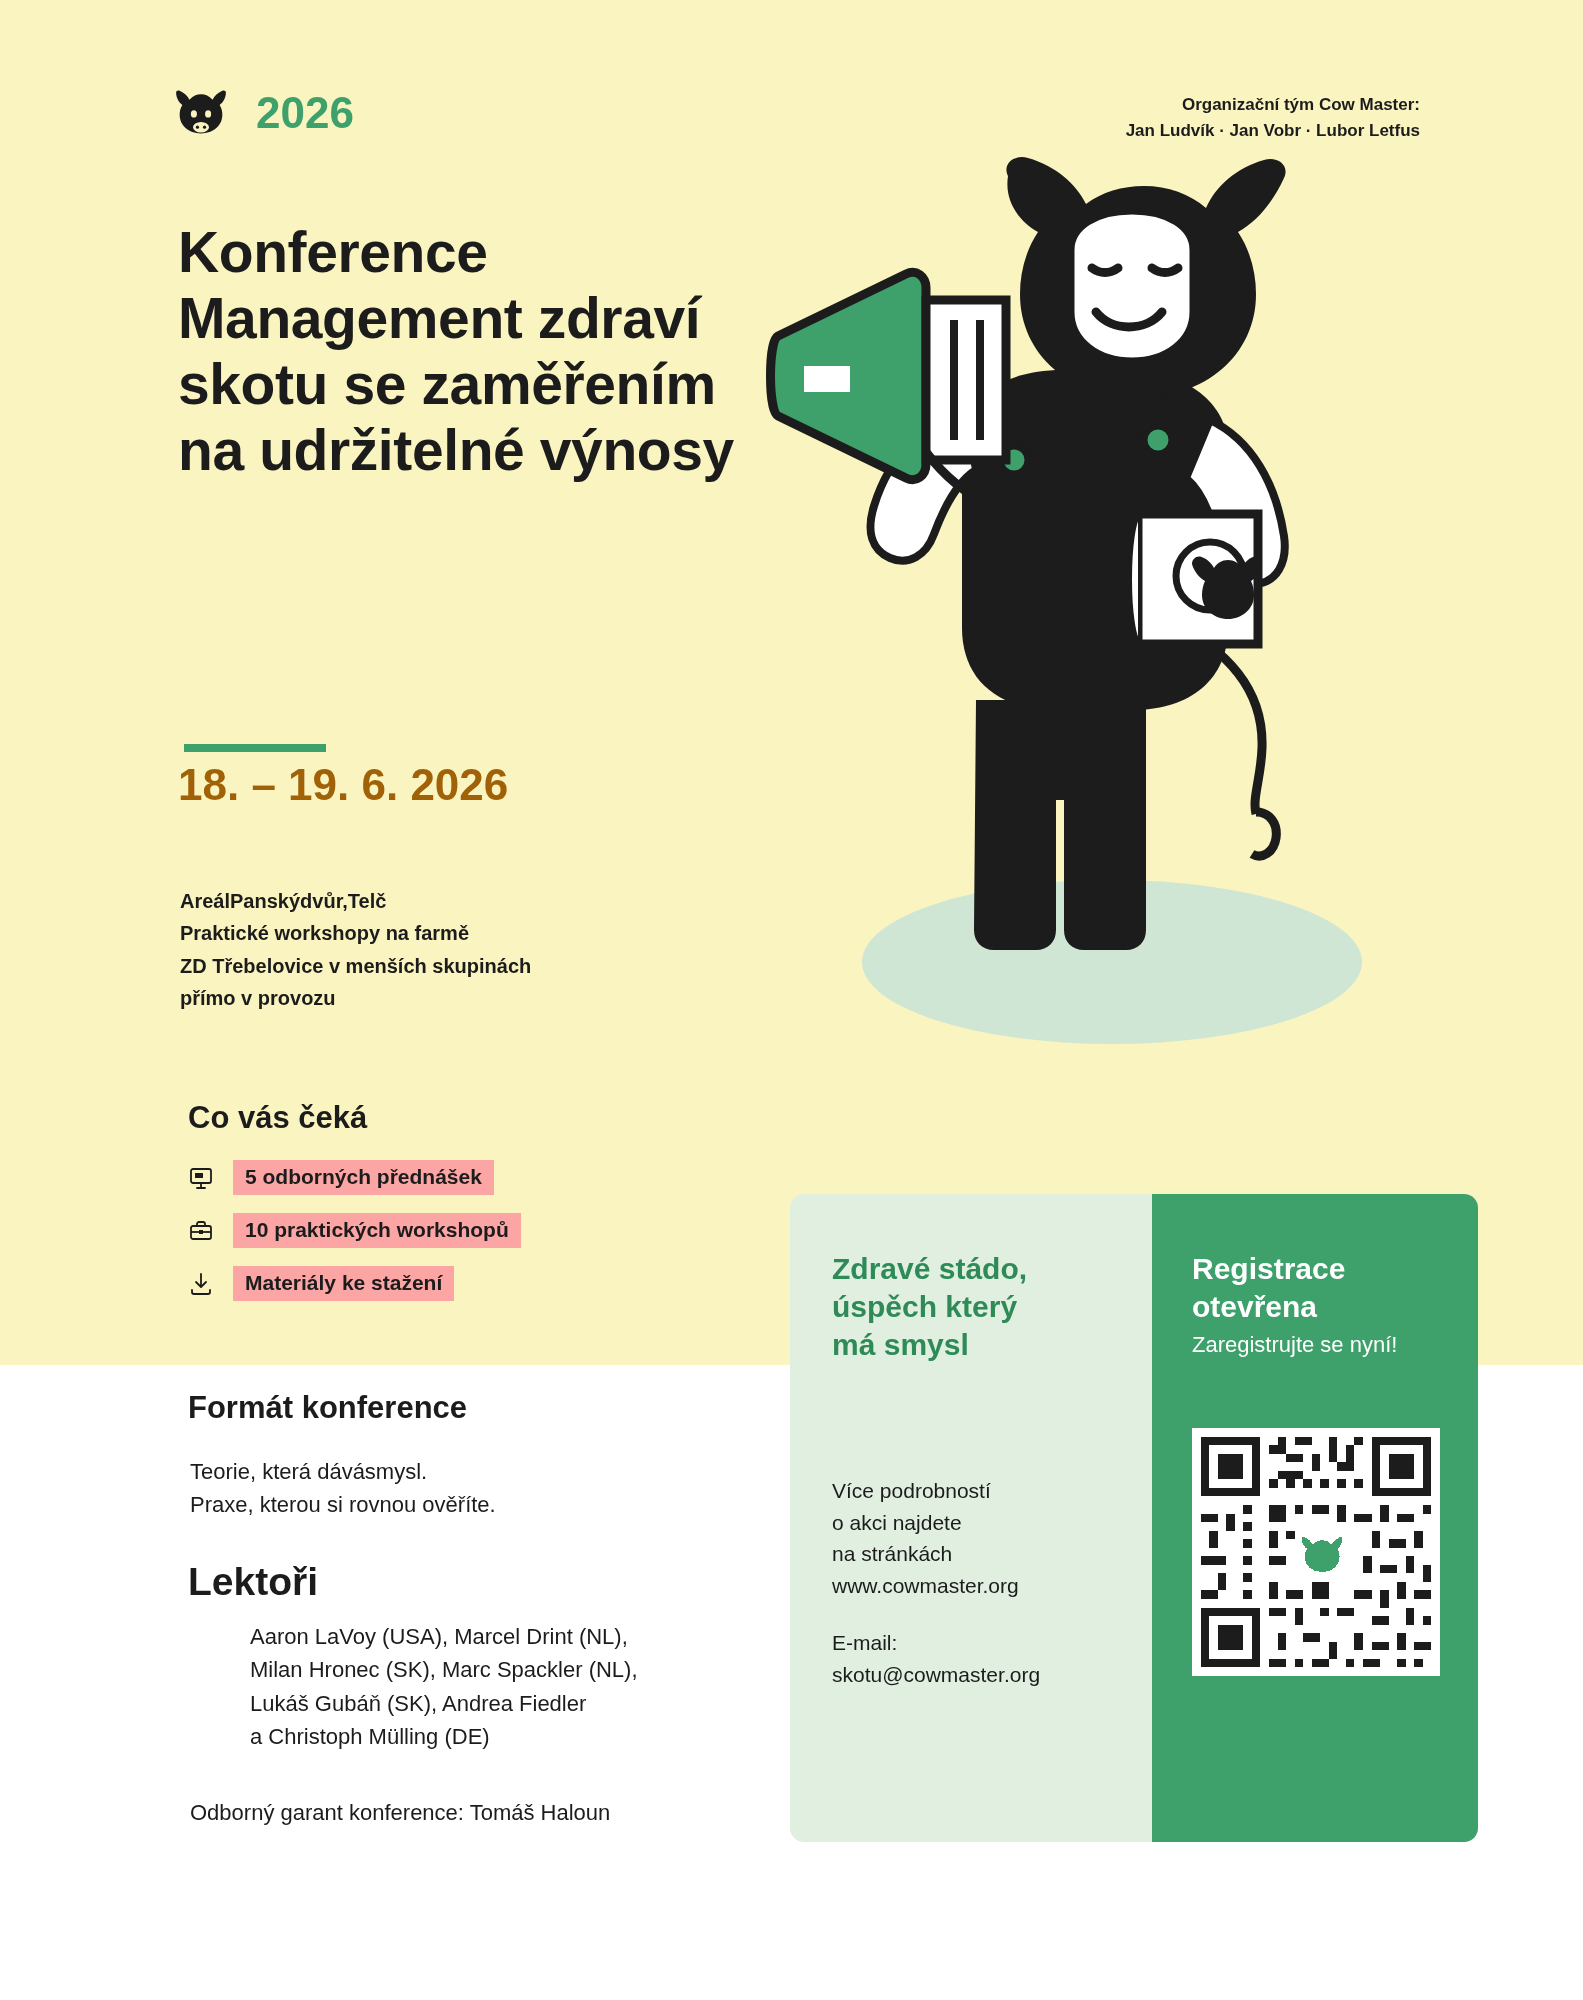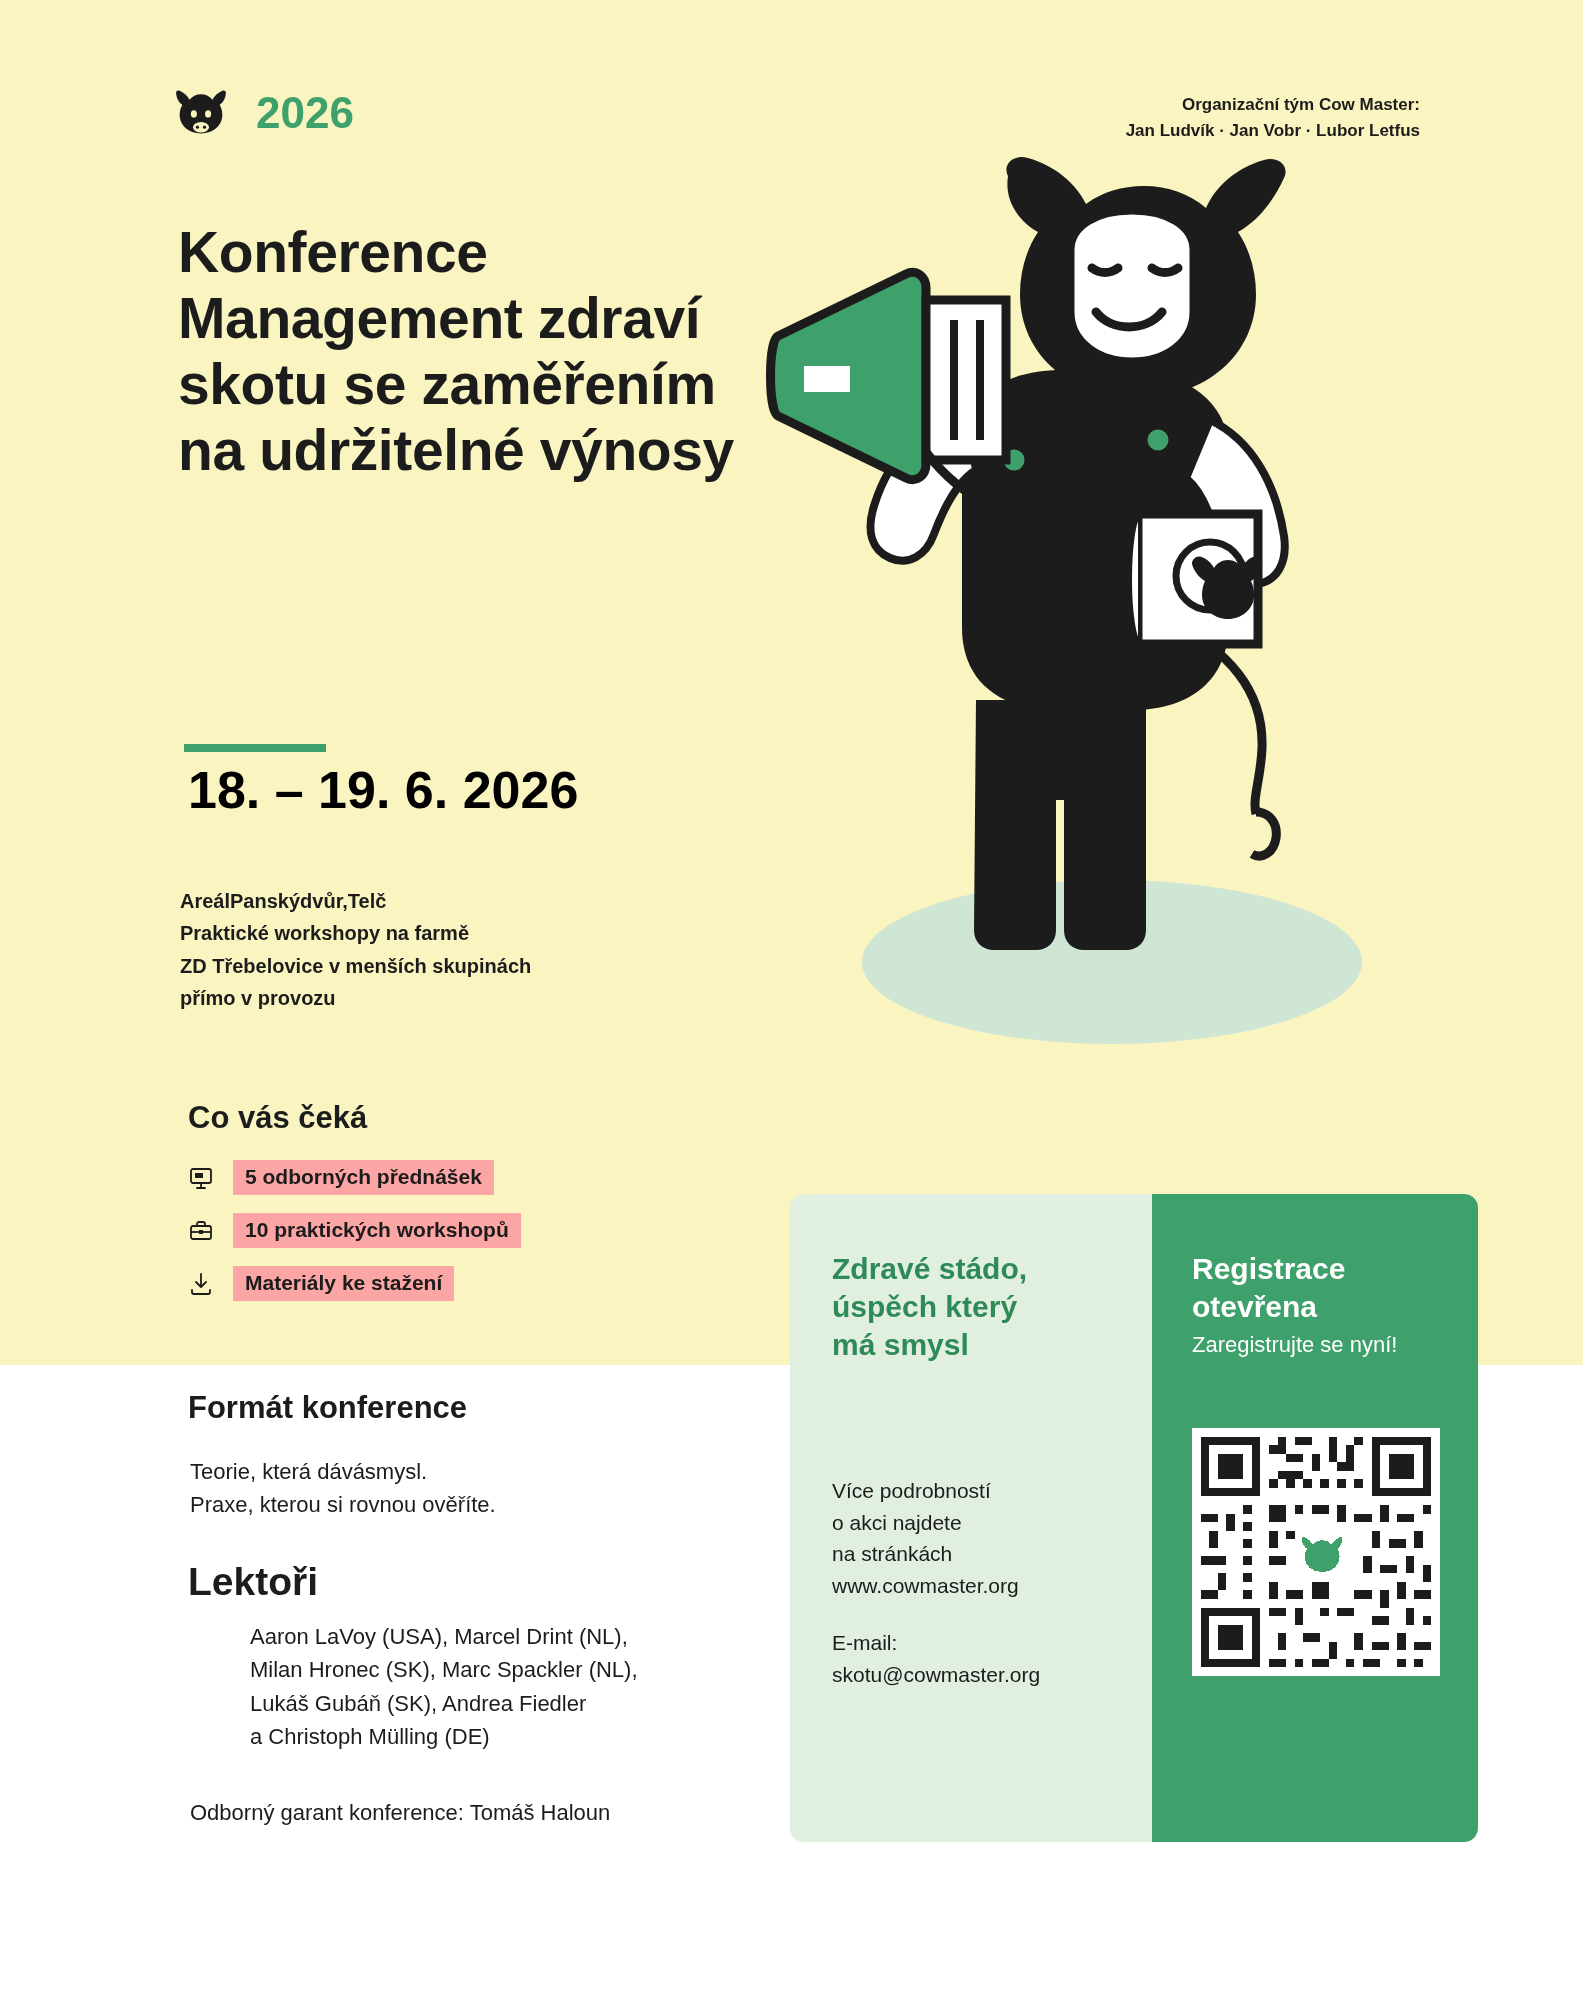--- a/index.html
+++ b/index.html
@@ -47,22 +47,22 @@
     position: absolute; left: 178px; top: 205px;
     width: 560px;
     font-size: 57px; font-weight: bold; line-height: 1.16;
     color: #1c1c1c; letter-spacing: -0.4px; margin-top: 14px;
   }
   .rule {
     position: absolute; left: 184px; top: 744px;
     width: 142px; height: 8px; background: #3ea06a;
   }
   .date {
-    position: absolute; left: 188px; top: 760px;
-    font-size: 52px; font-weight: bold; color: #000000;
+    position: absolute; left: 178px; top: 760px;
+    font-size: 44px; font-weight: bold; color: #a16207;
   }
   .venue {
     position: absolute; left: 180px; top: 885px;
     width: 520px;
     font-size: 20px; font-weight: bold; color: #1c1c1c; line-height: 1.62;
   }
 
   
   .ceka-title {
     position: absolute; left: 188px; top: 1100px;

